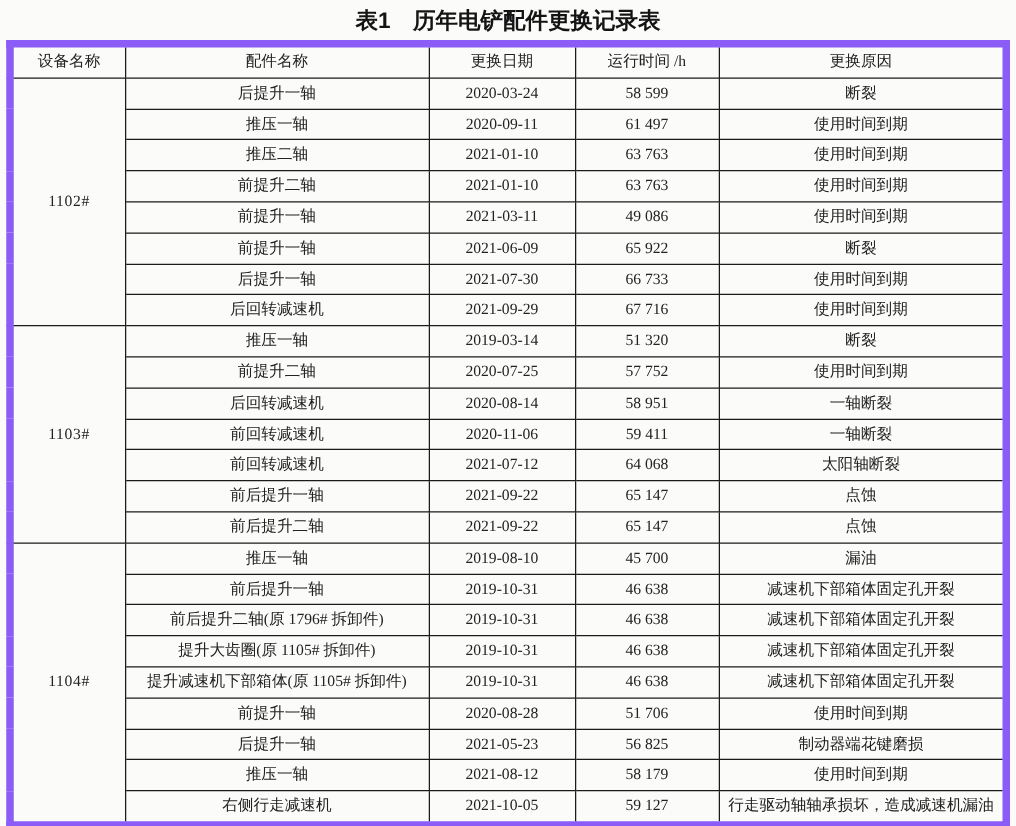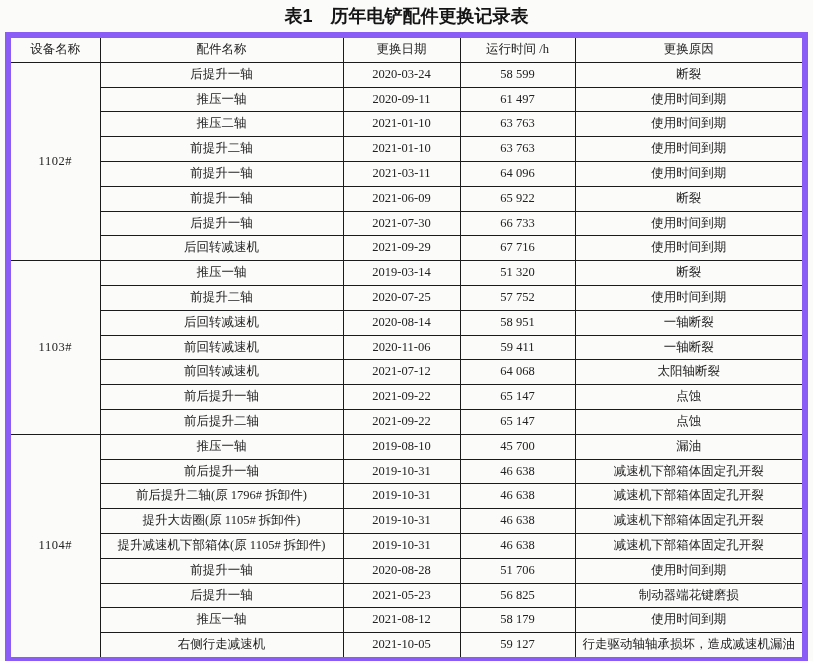--- a/index.html
+++ b/index.html
@@ -99,21 +99,21 @@
       </tr>
       <tr>
         <td>前提升二轴</td>
         <td>2021-01-10</td>
         <td>63 763</td>
         <td>使用时间到期</td>
       </tr>
       <tr>
         <td>前提升一轴</td>
         <td>2021-03-11</td>
-        <td>64 096</td>
+        <td>49 086</td>
         <td>使用时间到期</td>
       </tr>
       <tr>
         <td>前提升一轴</td>
         <td>2021-06-09</td>
         <td>65 922</td>
         <td>断裂</td>
       </tr>
       <tr>
         <td>后提升一轴</td>

